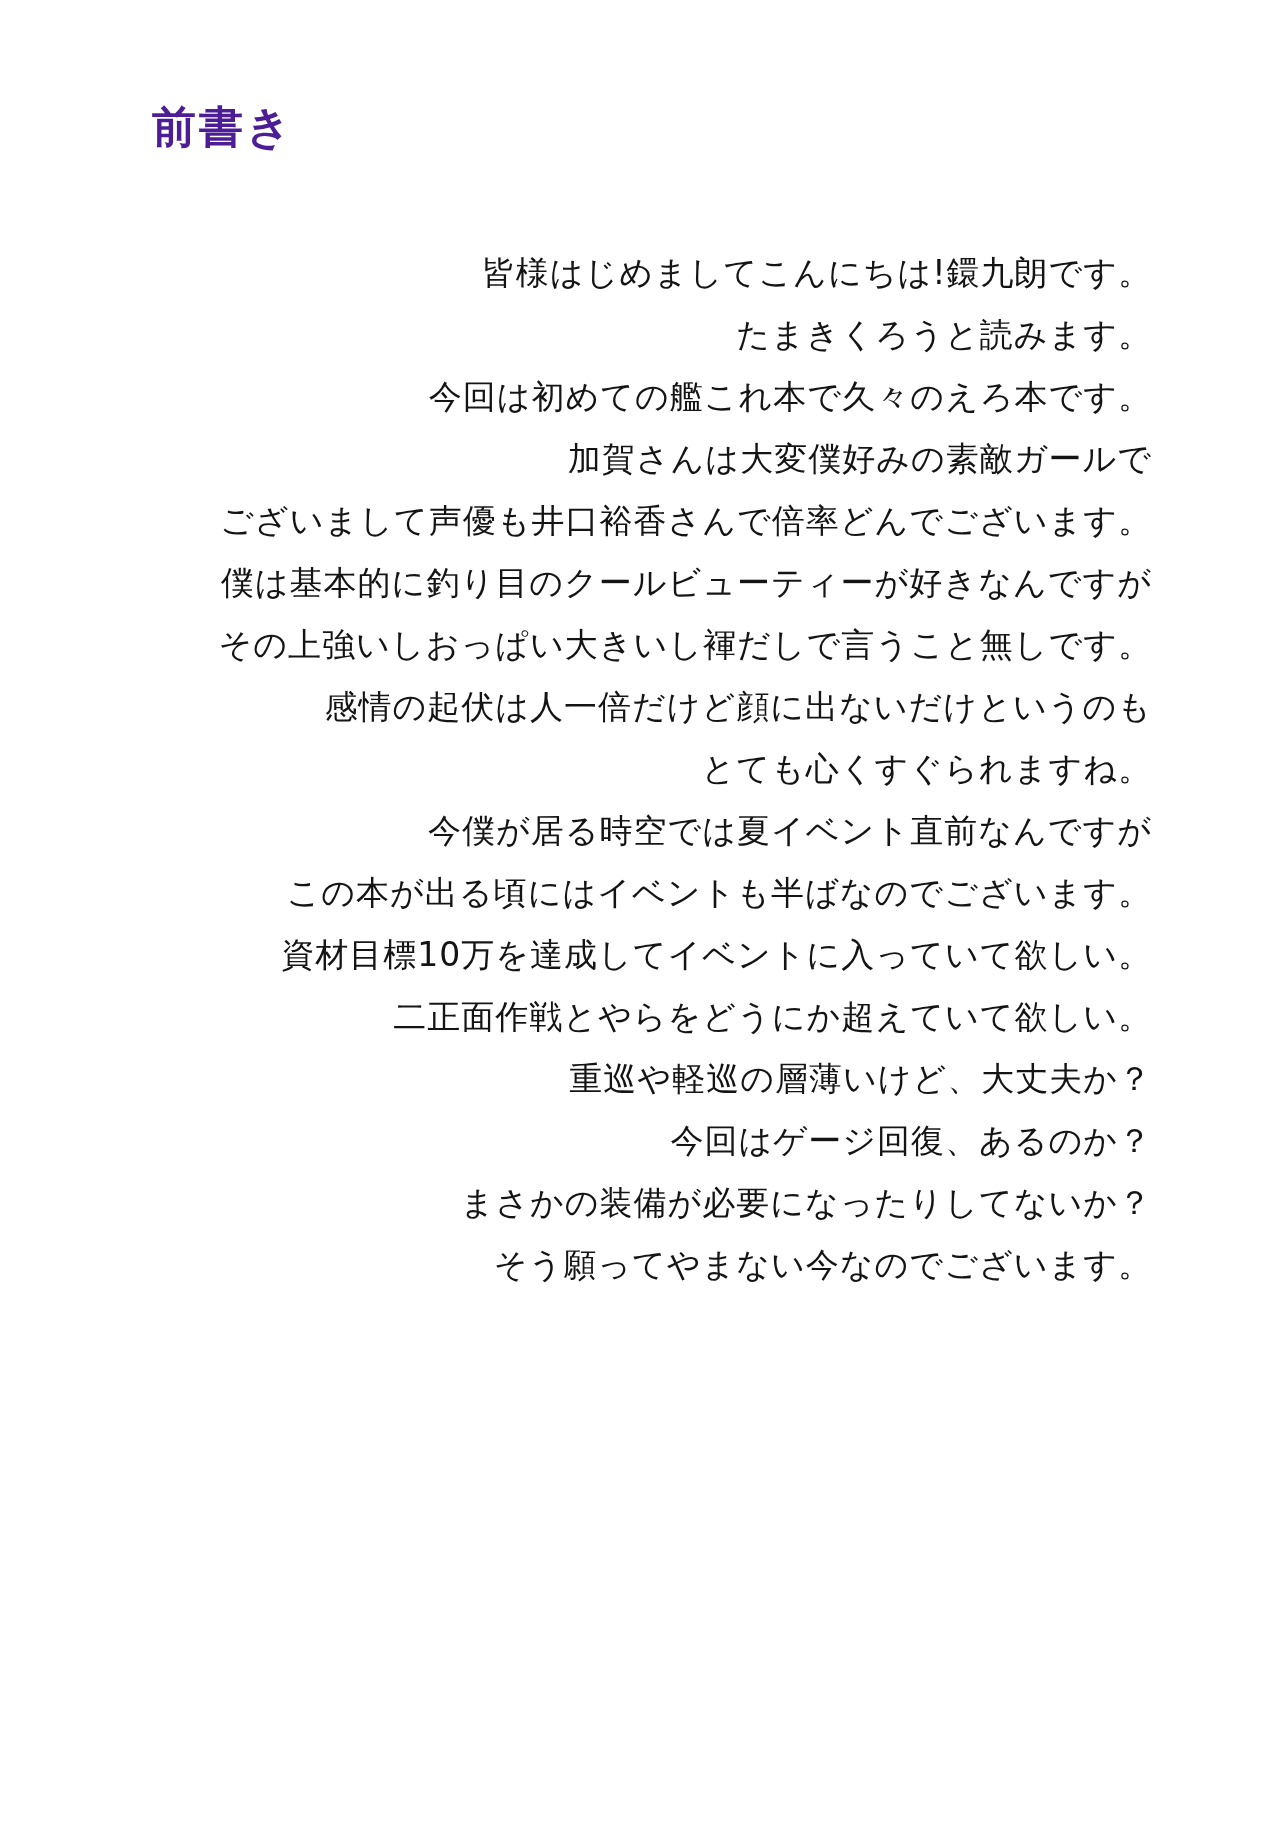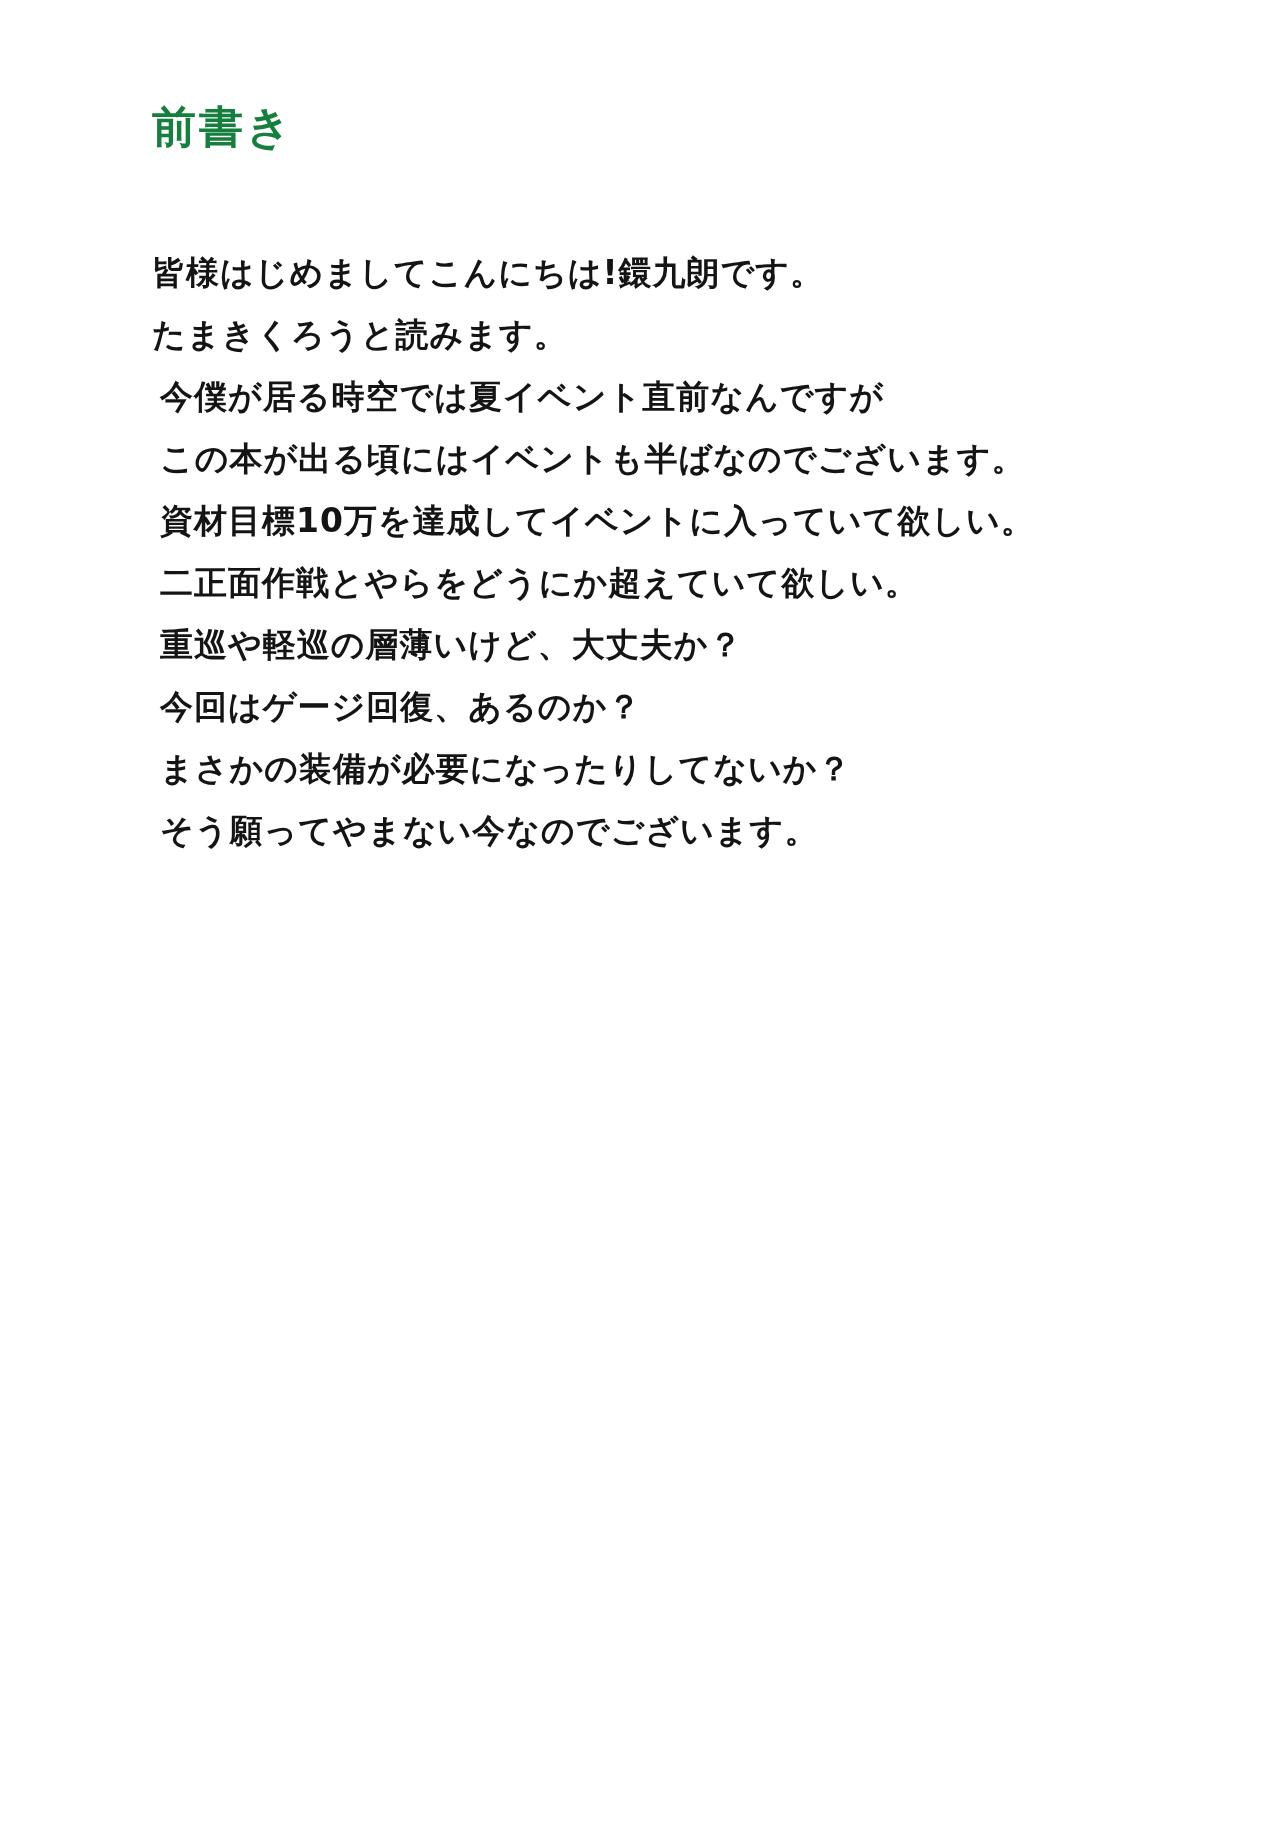--- a/index.html
+++ b/index.html
@@ -20,60 +20,70 @@
     inset: 0;
     background: #ffffff;
   }
   .page-title {
     position: absolute;
     left: 152px;
     top: 98px;
     font-size: 44px;
     font-weight: 700;
     letter-spacing: 3px;
-    color: #15803d;
+    color: #4c1d95;
   }
   .content {
     position: absolute;
     left: 152px;
     top: 242px;
     width: 1000px;
   }
   .para {
     margin: 0 0 0 0;
   }
   .para + .para {
     margin-top: 0;
   }
   .para-1 { margin-top: 0; }
   .para-2 { margin-top: 100px; }
   .para-3 { margin-top: 82px; margin-left: 8px; }
   .line {
     font-size: 33px;
-    font-weight: 700;
+    font-weight: 400;
     line-height: 62px;
     letter-spacing: 1px;
     white-space: nowrap;
     color: #141414;
+    text-align: right;
   }
 </style>
 </head>
 <body>
 
 <div class="page">
 
   <div class="page-title">前書き</div>
 
   <div class="content">
 
     <div class="para para-1">
       <div class="line">皆様はじめましてこんにちは!鐶九朗です。</div>
       <div class="line">たまきくろうと読みます。</div>
     </div>
 
+    <div class="para para-2">
+      <div class="line">今回は初めての艦これ本で久々のえろ本です。</div>
+      <div class="line">加賀さんは大変僕好みの素敵ガールで</div>
+      <div class="line">ございまして声優も井口裕香さんで倍率どんでございます。</div>
+      <div class="line">僕は基本的に釣り目のクールビューティーが好きなんですが</div>
+      <div class="line">その上強いしおっぱい大きいし褌だしで言うこと無しです。</div>
+      <div class="line">感情の起伏は人一倍だけど顔に出ないだけというのも</div>
+      <div class="line">とても心くすぐられますね。</div>
+    </div>
 
     <div class="para para-3">
       <div class="line">今僕が居る時空では夏イベント直前なんですが</div>
       <div class="line">この本が出る頃にはイベントも半ばなのでございます。</div>
       <div class="line">資材目標10万を達成してイベントに入っていて欲しい。</div>
       <div class="line">二正面作戦とやらをどうにか超えていて欲しい。</div>
       <div class="line">重巡や軽巡の層薄いけど、大丈夫か？</div>
       <div class="line">今回はゲージ回復、あるのか？</div>
       <div class="line">まさかの装備が必要になったりしてないか？</div>
       <div class="line">そう願ってやまない今なのでございます。</div>

